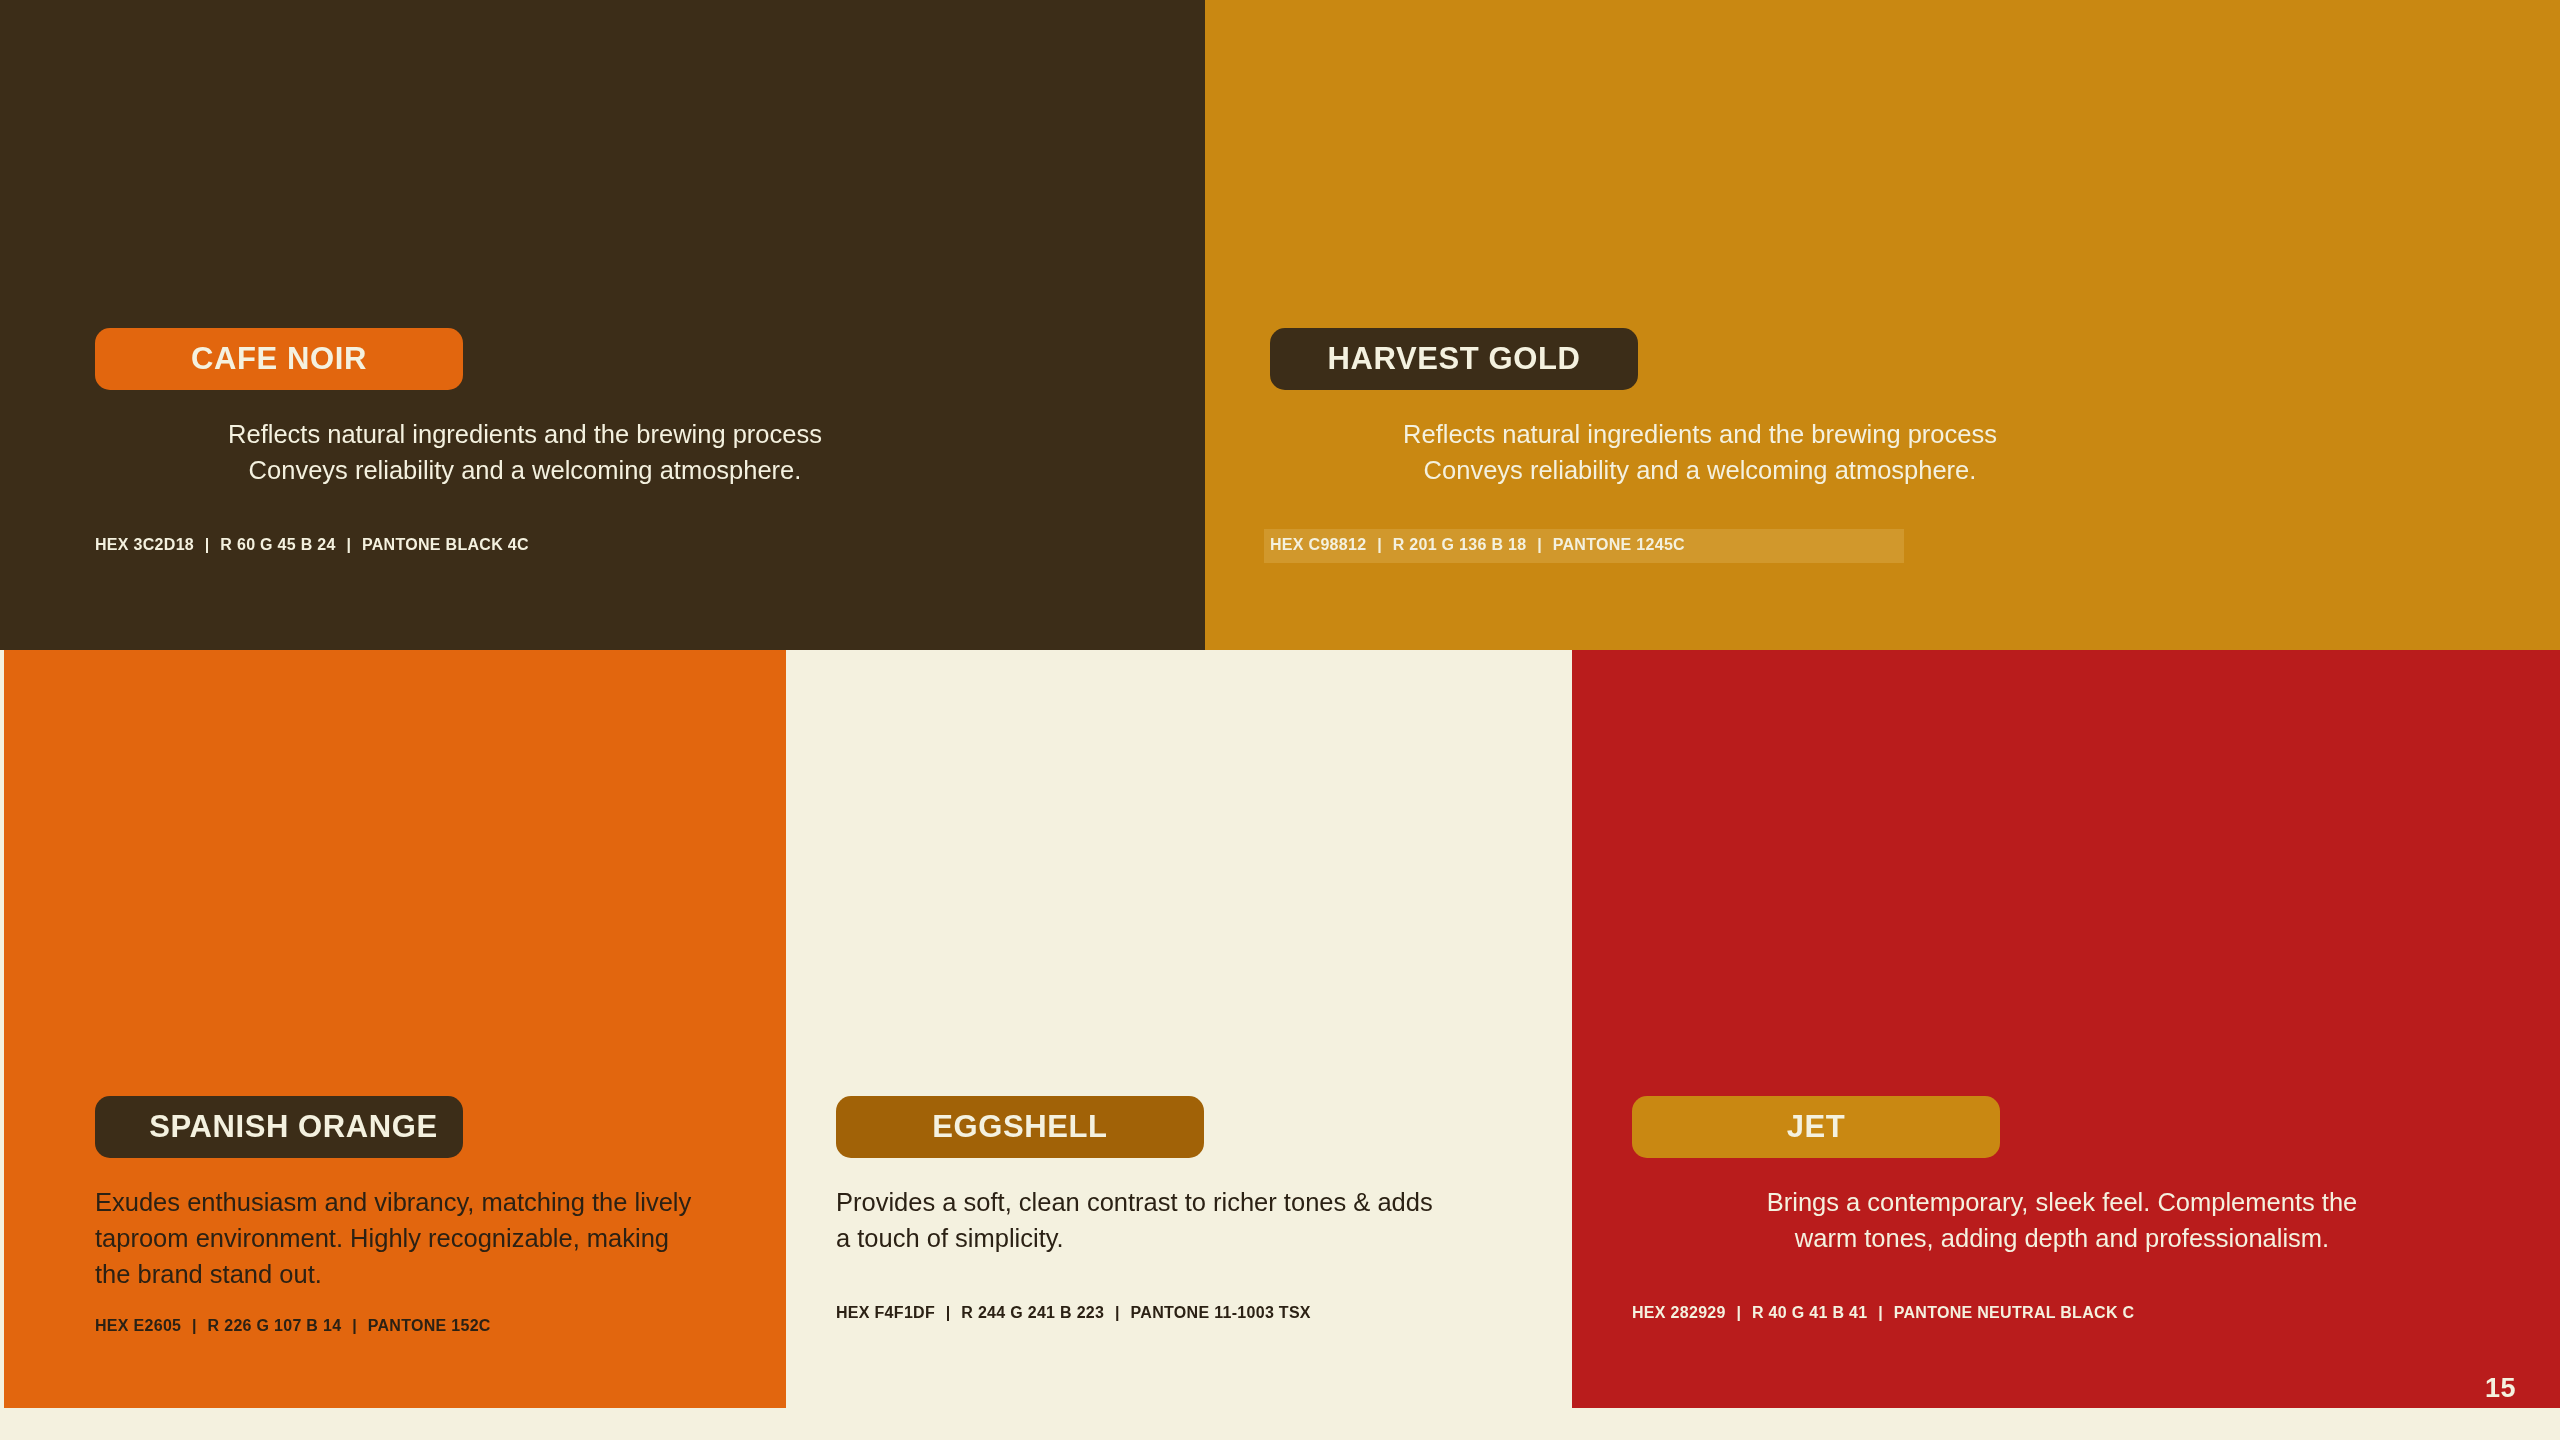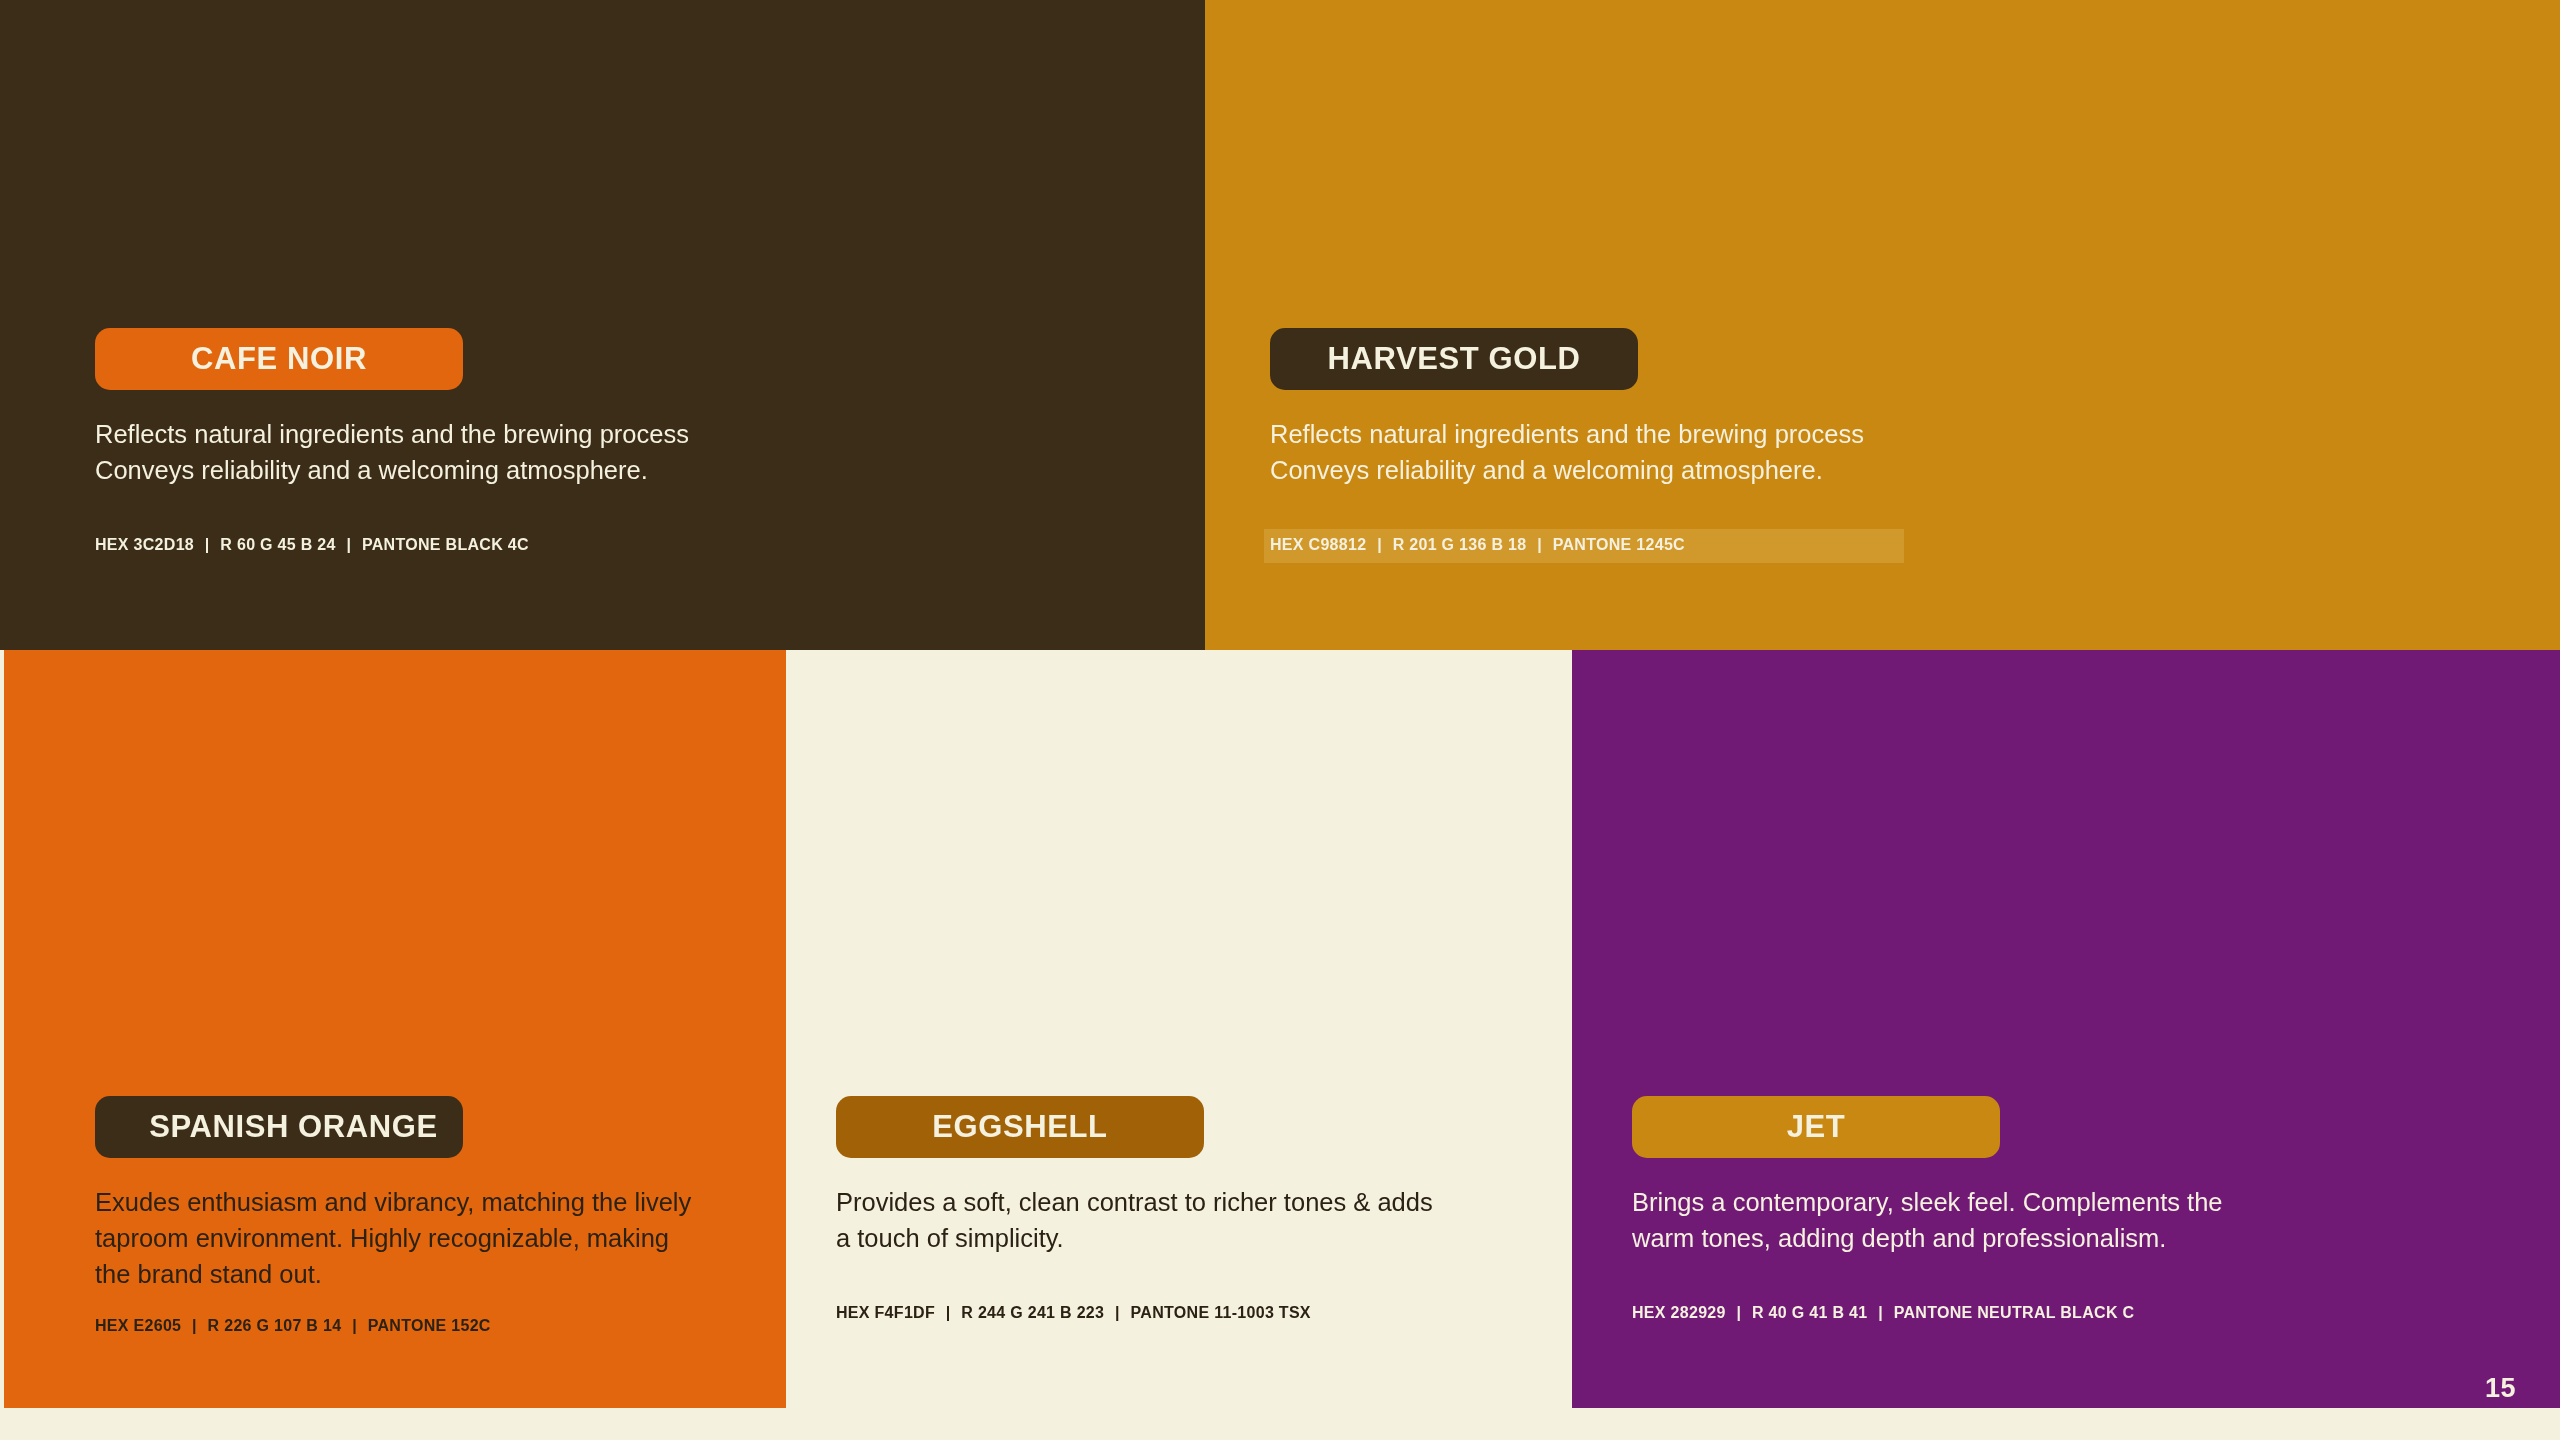--- a/index.html
+++ b/index.html
@@ -24,21 +24,21 @@
   .panel {
     position: absolute;
     box-sizing: border-box;
     overflow: hidden;
   }
 
   .panel-cafe-noir   { left: 0;      top: 0;    width: 1205px; height: 650px;  background: #3C2D18; }
   .panel-harvest     { left: 1205px; top: 0;    width: 1355px; height: 650px;  background: #C98812; }
   .panel-spanish     { left: 4px;    top: 650px; width: 782px; height: 790px;  background: #E2660E; }
   .panel-eggshell    { left: 786px;  top: 650px; width: 786px; height: 790px;  background: #F4F1DF; }
-  .panel-jet         { left: 1572px; top: 650px; width: 988px; height: 790px;  background: #701a75; }
+  .panel-jet         { left: 1572px; top: 650px; width: 988px; height: 790px;  background: #b91c1c; }
 
   
   .gutter {
     position: absolute;
     background: #F4F1DF;
   }
   .gutter-left   { left: 0;      top: 650px;  width: 4px; height: 790px; }
   .gutter-mid-1  { left: 782px;  top: 650px;  width: 4px; height: 790px; }
   .gutter-mid-2  { left: 1568px; top: 650px;  width: 4px; height: 790px; }
 
@@ -84,21 +84,21 @@
   .pill-jet       { background: #C98812; color: #F4F1DF; }
 
   
   .desc {
     margin-top: 26px;
     font-size: 25.5px;
     line-height: 1.42;
     font-weight: 400;
     max-width: 860px;
   }
-  .desc-light { color: #F4F1DF; }
+  .desc-light { color: #F4F1DF; text-align: center; }
   .desc-dark  { color: #2B2114; }
 
   
   .spec {
     position: relative;
     display: inline-block;
     font-size: 16px;
     font-weight: 700;
     letter-spacing: 0.3px;
     white-space: nowrap;

